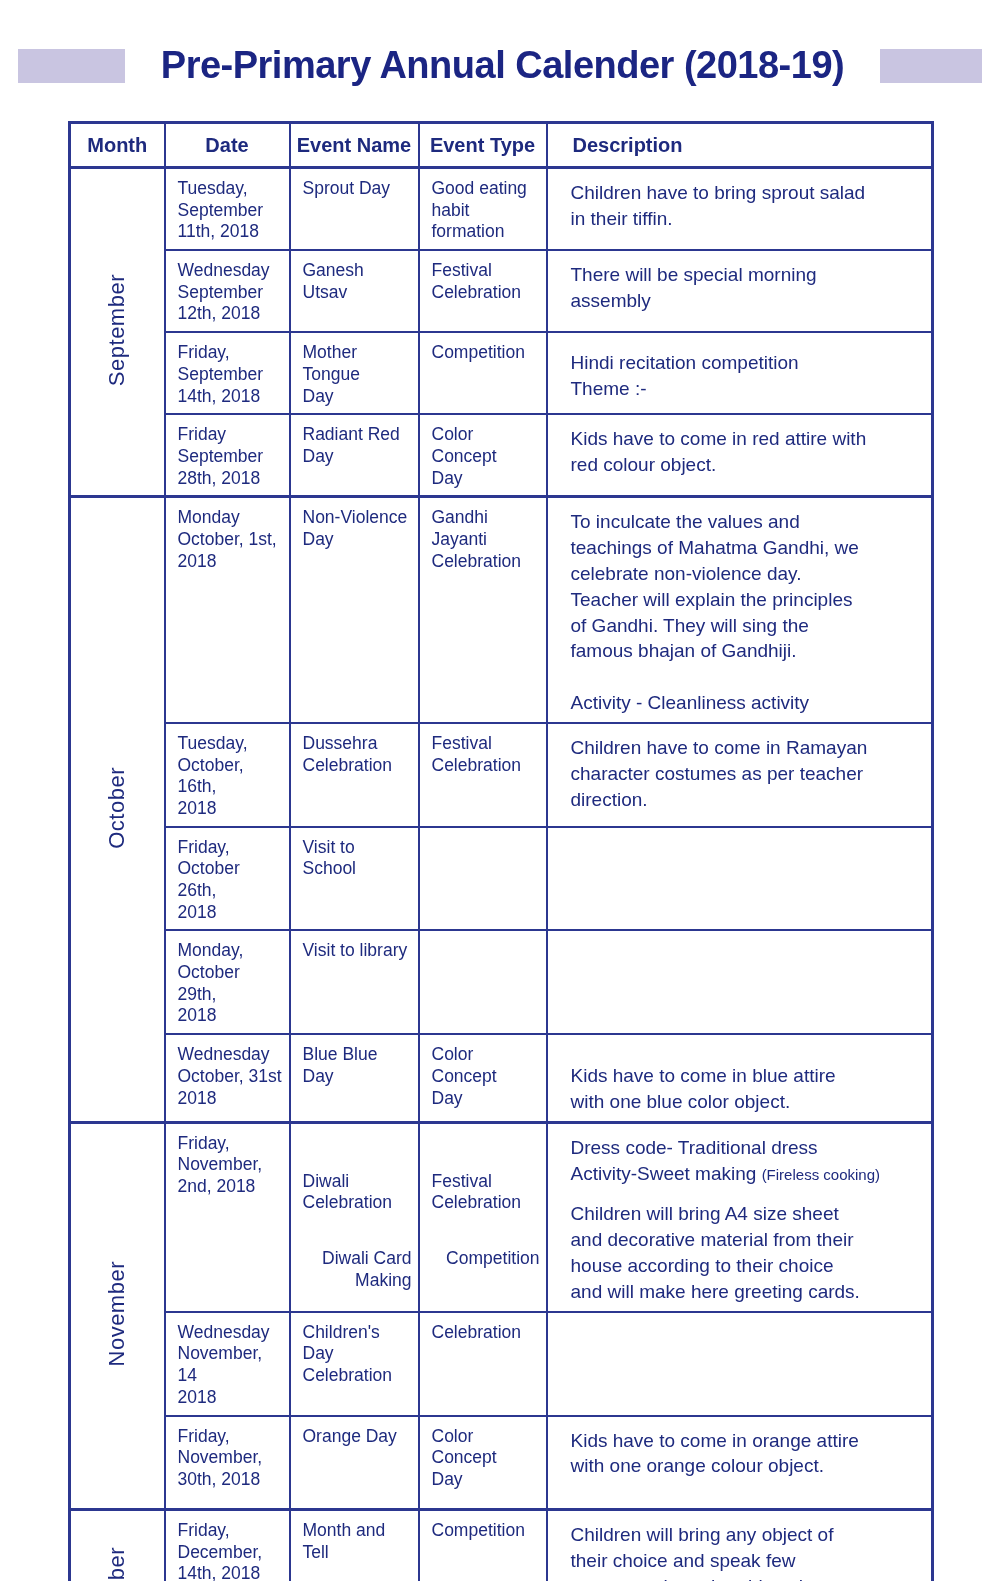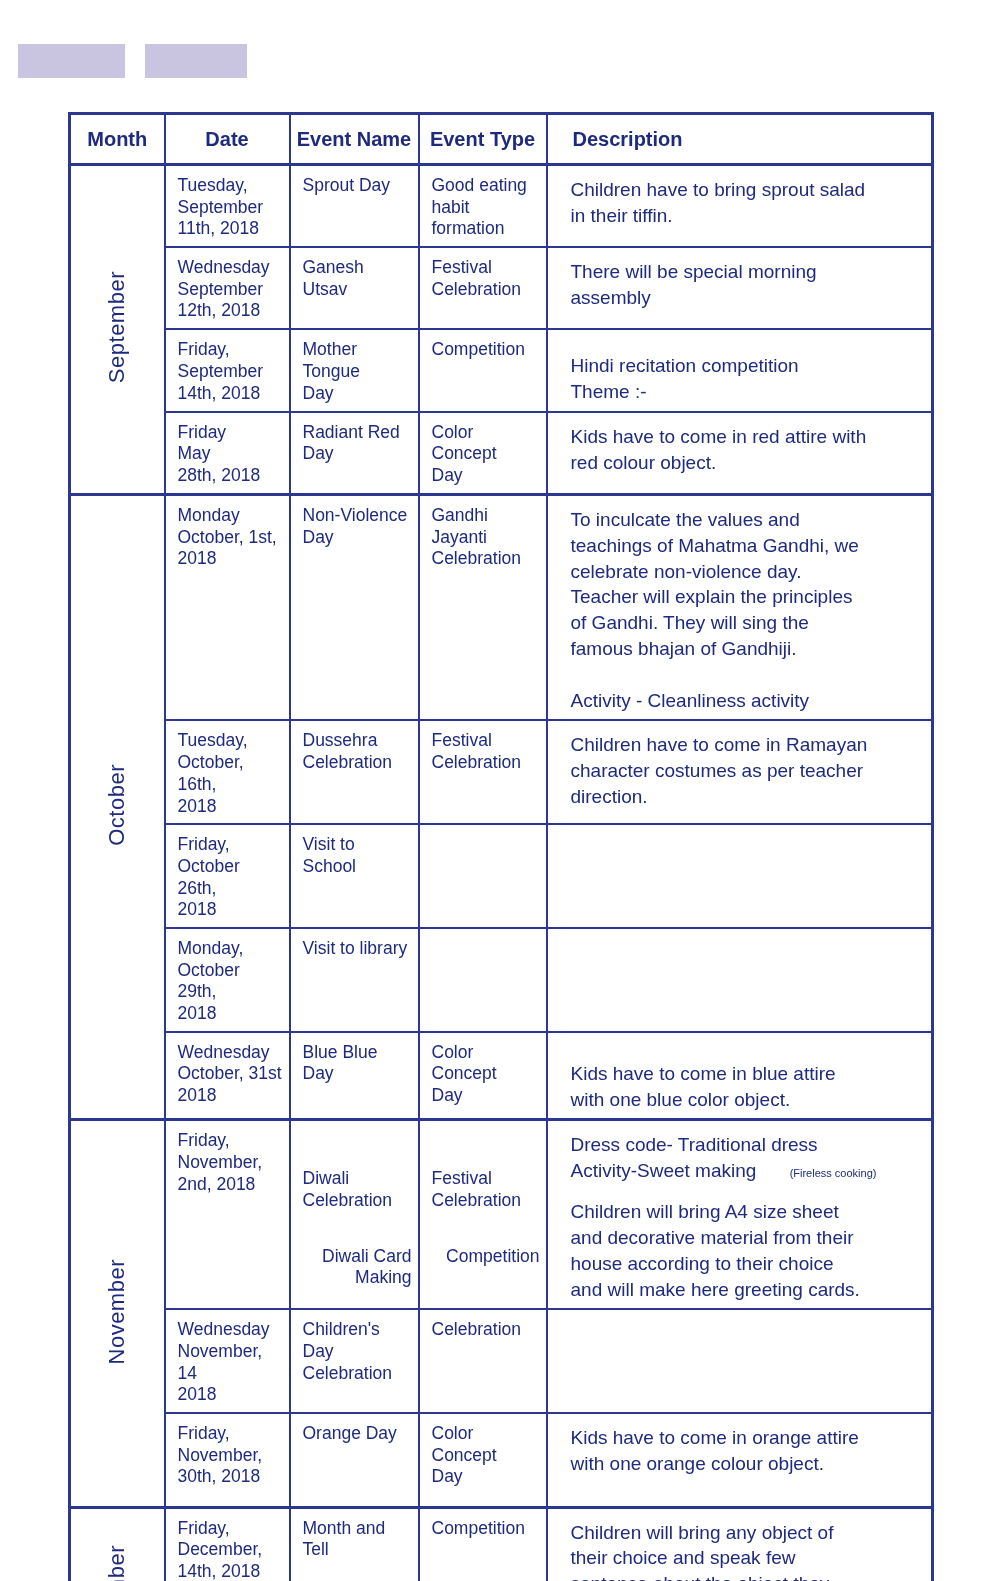--- a/index.html
+++ b/index.html
@@ -56,21 +56,21 @@
     box-sizing: border-box;
   }
   tr.section-start td { border-top: 3px solid #2c3790; }
 
   th {
     font-size: 20px;
     font-weight: bold;
     vertical-align: middle;
     text-align: center;
     padding: 6px 4px;
-    height: 51px;
+    height: 45px;
   }
   th.h-desc { text-align: left; padding-left: 25px; margin-top: 36px; }
 
   td.cell {
     font-size: 17.5px;
     line-height: 1.24;
     padding: 9px 6px 6px 12px;
   }
   td.desc {
     font-size: 19px;
@@ -88,27 +88,28 @@
     display: inline-block;
     writing-mode: vertical-rl;
     transform: rotate(180deg);
     font-size: 22px;
     letter-spacing: 0.5px;
     line-height: 1;
   }
 
   .block2 { margin-top: 34px; text-align: right; }
   .desc-block2 { margin-top: 15px; }
-  .note { font-size: 11px; margin-left: 28px; }
+  .note { font-size: 15px; }
 </style>
 </head>
 <body>
 
 <div class="banner">
   <div class="banner-bar bar-left"></div>
+  <h1 class="page-title">Pre-Primary Annual Calender (2018-19)</h1>
   <div class="banner-bar bar-right"></div>
 </div>
 
 <table class="calendar">
   <colgroup>
     <col style="width:95px">
     <col style="width:125px">
     <col style="width:129px">
     <col style="width:128px">
     <col style="width:386px">
@@ -150,26 +151,26 @@
 assembly</span></td>
     </tr>
     <tr style="height:77px">
       <td class="cell"><span class="ml">Friday,
 September
 14th, 2018</span></td>
       <td class="cell"><span class="ml">Mother
 Tongue
 Day</span></td>
       <td class="cell"><span class="ml">Competition</span></td>
-      <td class="desc" style="padding-top:23px"><span class="ml">Hindi recitation competition
+      <td class="desc" style="padding-top:17px"><span class="ml">Hindi recitation competition
 Theme :-</span></td>
     </tr>
     <tr style="height:71px">
       <td class="cell"><span class="ml">Friday
-May
+September
 28th, 2018</span></td>
       <td class="cell"><span class="ml">Radiant Red
 Day</span></td>
       <td class="cell"><span class="ml">Color
 Concept
 Day</span></td>
       <td class="desc"><span class="ml">Kids have to come in red attire with
 red colour object.</span></td>
     </tr>
 

